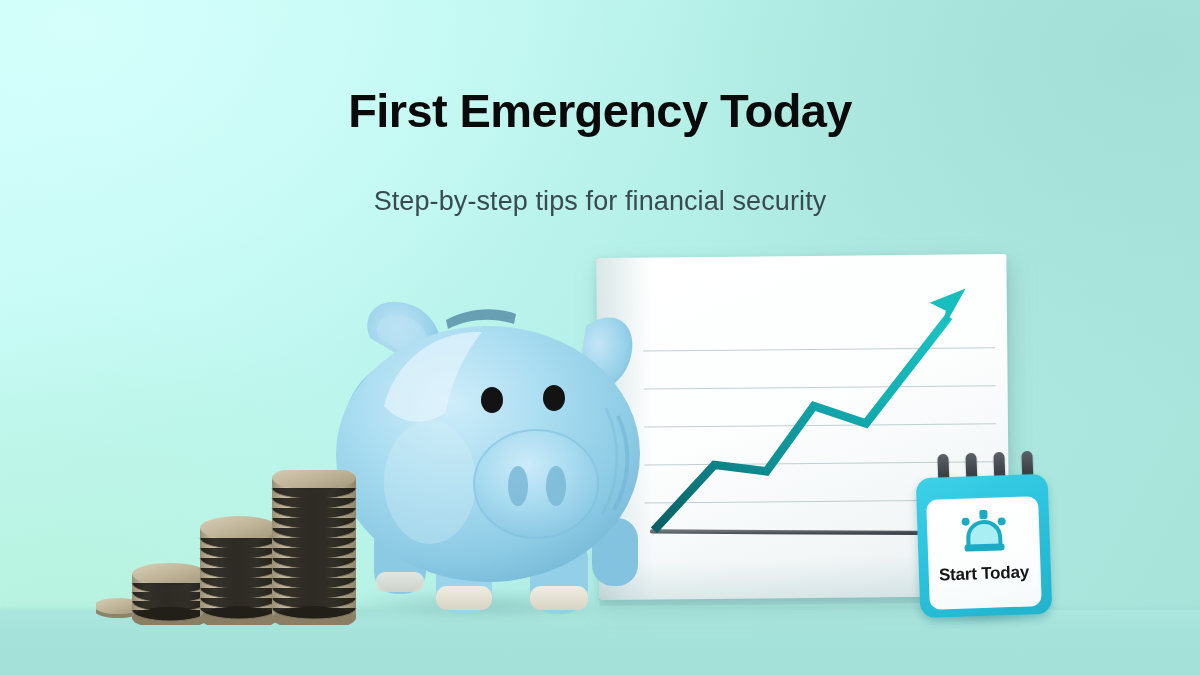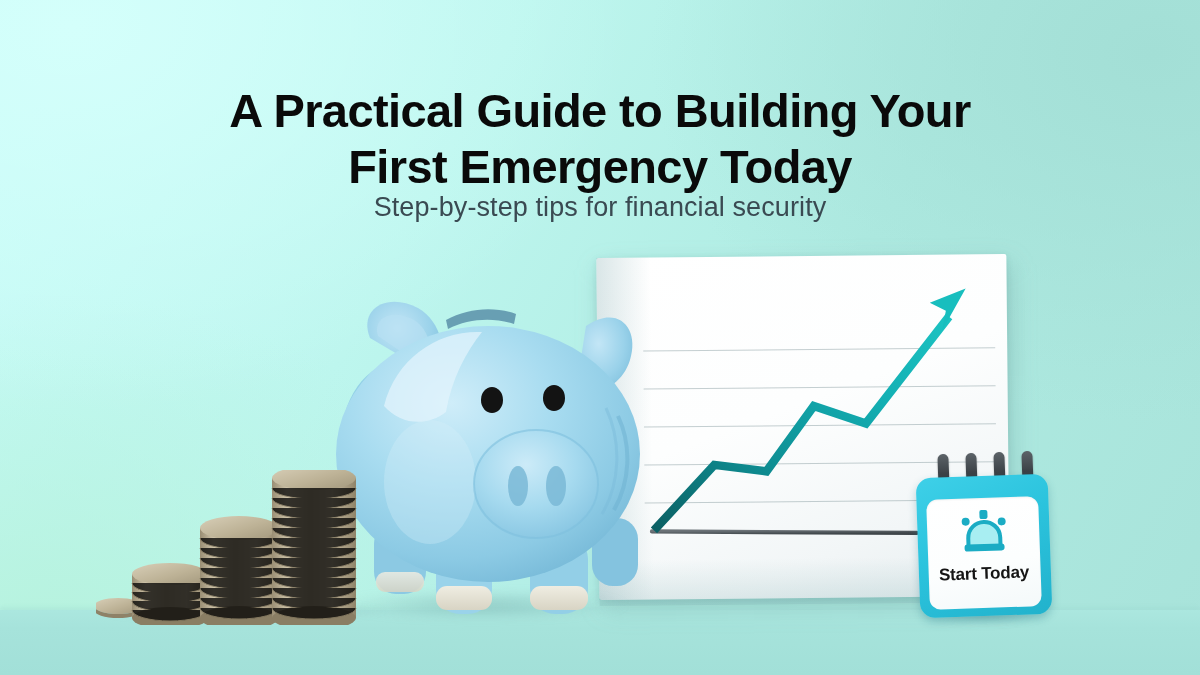--- a/index.html
+++ b/index.html
@@ -29,21 +29,21 @@
 
   
   .title{
     position:absolute;left:0;right:0;top:52px;
     text-align:center;color:#0A0A0A;
     font-size:47px;line-height:56px;font-weight:800;
     letter-spacing:-0.6px;
   }
   .title .l2{display:block;}
   .subtitle{
-    position:absolute;left:0;right:0;top:190px;
+    position:absolute;left:0;right:0;top:184px;
     text-align:center;color:#3A4A52;
     font-size:27px;line-height:34px;font-weight:400;
     letter-spacing:.1px;
   }
 
   
   .card-wrap{
     position:absolute;left:598px;top:256px;width:414px;height:348px;
     transform:rotate(-0.55deg);
   }
@@ -124,21 +124,20 @@
 </style>
 </head>
 <body>
 
 <div id="stage">
 
   <div class="surface-edge"></div>
   <div class="surface"></div>
 
   <h1 class="title">
-    <span>A Practical Guide to Building Your</span>
     <span class="l2">First Emergency Today</span>
   </h1>
   <div class="subtitle">Step-by-step tips for financial security</div>
 
   <div class="card-wrap">
     <div class="card-shadow"></div>
     <div class="card"></div>
     <div class="card-left-shade"></div>
     <div class="card-bottom-shade"></div>
 

